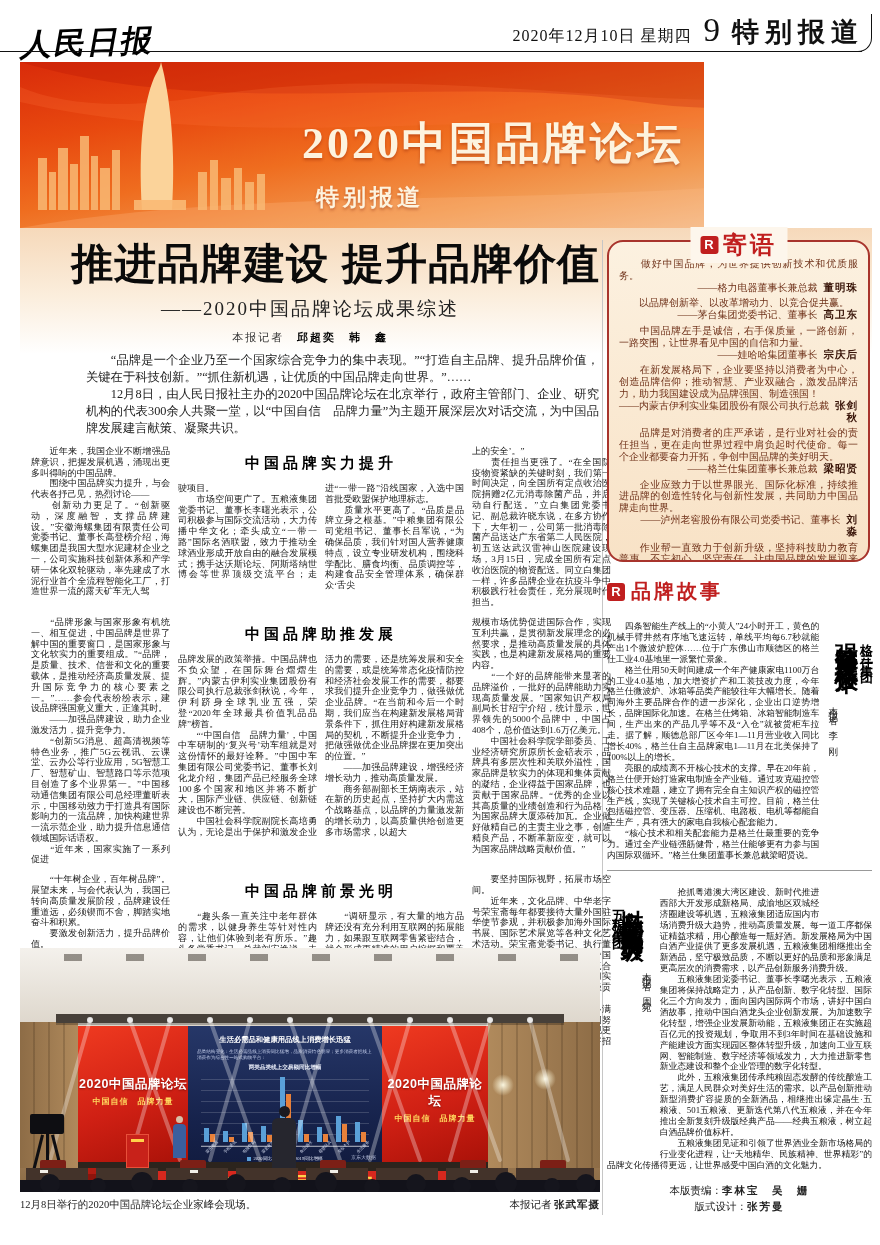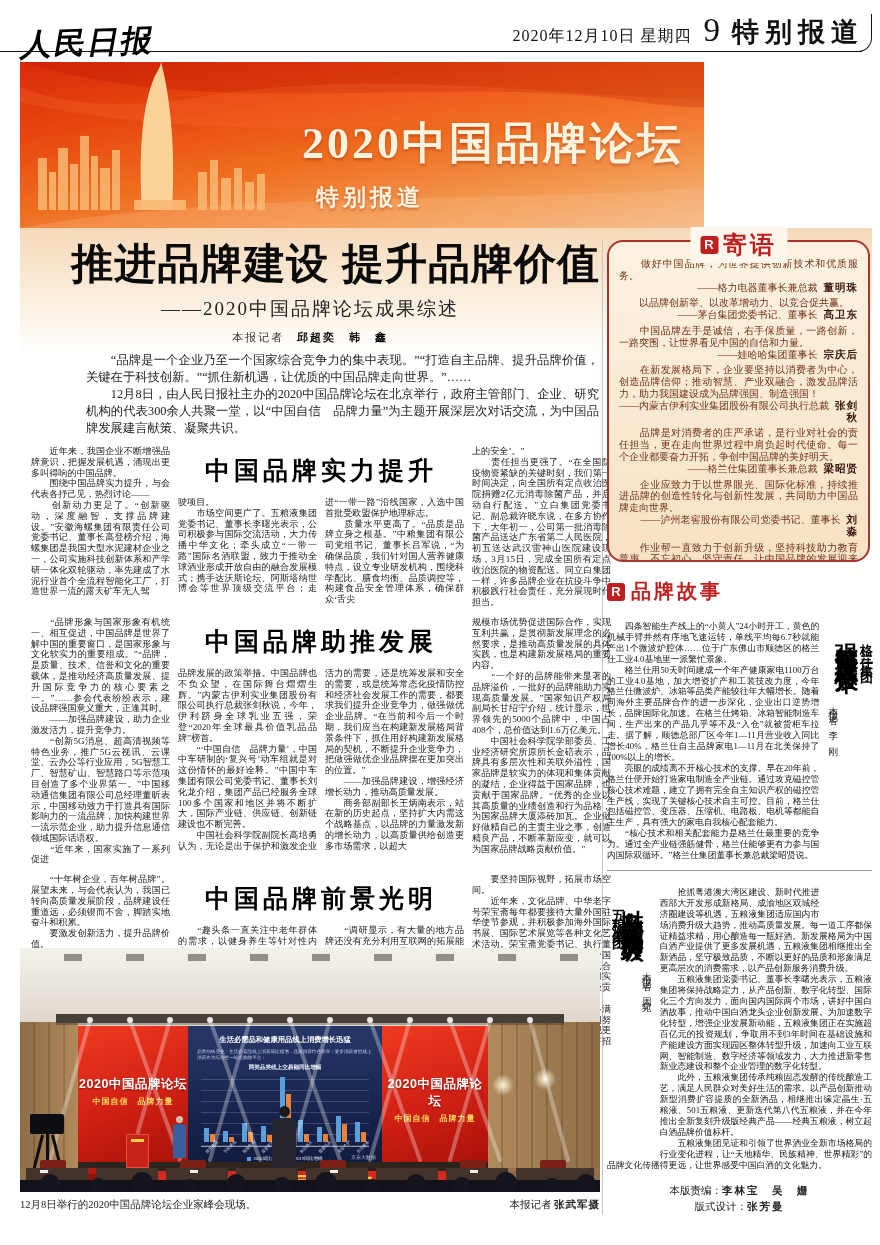--- a/index.html
+++ b/index.html
@@ -42,21 +42,21 @@
     font-size:11px;color:#333;letter-spacing:2px;}
   .headline-byline b{margin-left:8px;color:#000;}
 
   
   .left-area{position:absolute;left:20px;top:352px;width:580px;z-index:1;margin-left:11px;}
   .intro{margin:0 12px 8px 55px;font-size:12.3px;line-height:17px;text-align:justify;color:#1c1c1c;}
   .intro p{margin:0;}
   .ctext{font-size:9.1px;line-height:10.8px;text-align:justify;color:#191919;}
   .ctext p{margin:0;}
   .sec{display:grid;grid-template-columns:139px 286px 139px;column-gap:8px;margin-top:9px;}
-  .sec-head{font-family:var(--sans);font-weight:700;font-size:25px;letter-spacing:4px;
+  .sec-head{font-family:var(--sans);font-weight:700;font-size:15px;letter-spacing:4px;
     text-align:center;margin:8px 0 10px;color:#000;}
   .mid-cols{column-count:2;column-gap:8px;}
 
   
   .vdiv{position:absolute;left:602px;top:240px;height:975px;border-left:1px solid #c6c6c6;}
 
   
   .jiyu{position:absolute;left:607px;top:240px;width:263px;height:322px;border:2.5px solid #a8342c;
     border-radius:16px;background:linear-gradient(#fcf1e0,#f8e2c6);z-index:2;}
   .jiyu-title{position:absolute;top:-15px;left:50%;transform:translateX(-50%);

